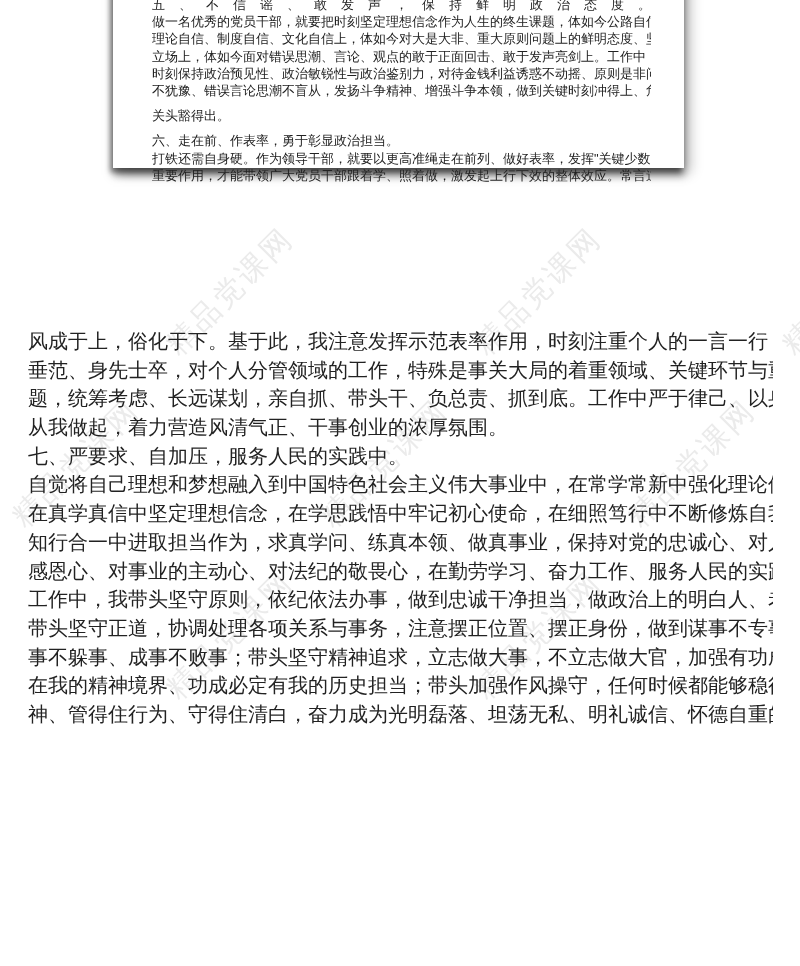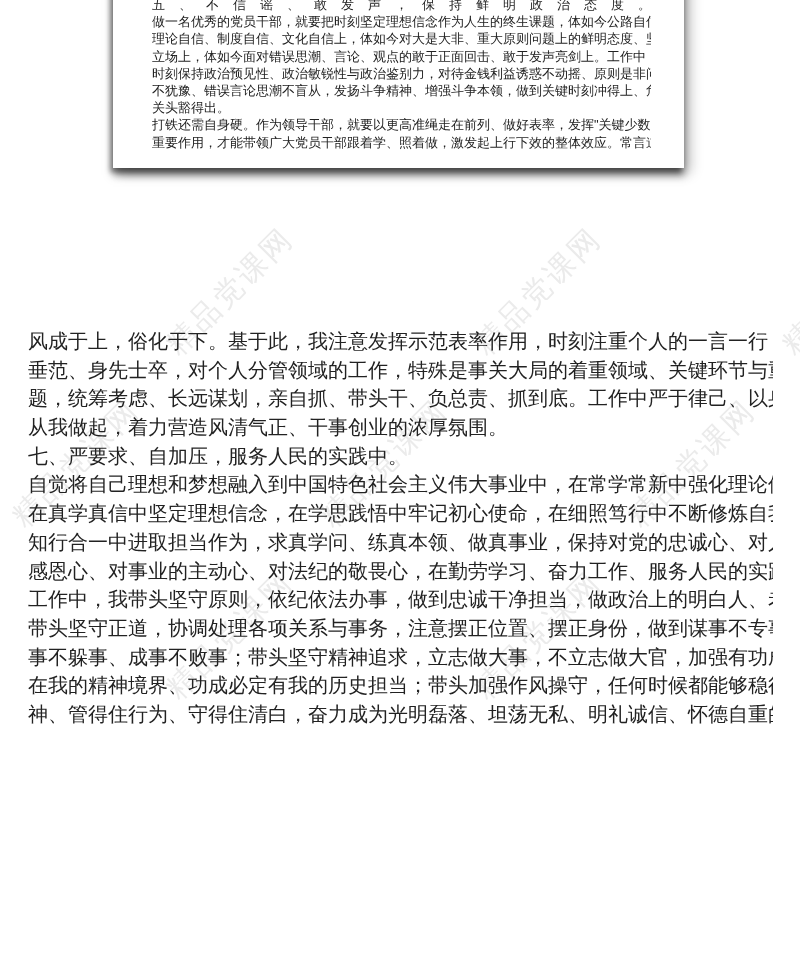--- a/index.html
+++ b/index.html
@@ -45,21 +45,21 @@
     font-size: 13px;
   }
   .pline {
     height: 17.2px;
     line-height: 17.2px;
     text-align: justify;
     text-align-last: justify;
     overflow: hidden;
     white-space: nowrap;
   }
-  .pline.short { text-align-last: left; }
+  .pline.short { text-align-last: left; margin-top: 8px; }
 
   
   .body-textblock {
     position: absolute;
     left: 28px; top: 327px;
     width: 745px;
     color: #222222;
     font-size: 20px;
     z-index: 1;
   }
@@ -87,20 +87,21 @@
 
 <div class="preview-page">
   <div class="preview-textblock">
     <div class="pline">五、不信谣、敢发声，保持鲜明政治态度。</div>
     <div class="pline">做一名优秀的党员干部，就要把时刻坚定理想信念作为人生的终生课题，体如今公路自信、</div>
     <div class="pline">理论自信、制度自信、文化自信上，体如今对大是大非、重大原则问题上的鲜明态度、坚定</div>
     <div class="pline">立场上，体如今面对错误思潮、言论、观点的敢于正面回击、敢于发声亮剑上。工作中，我</div>
     <div class="pline">时刻保持政治预见性、政治敏锐性与政治鉴别力，对待金钱利益诱惑不动摇、原则是非问题</div>
     <div class="pline">不犹豫、错误言论思潮不盲从，发扬斗争精神、增强斗争本领，做到关键时刻冲得上、危难</div>
     <div class="pline short">关头豁得出。</div>
+    <div class="pline short">六、走在前、作表率，勇于彰显政治担当。</div>
     <div class="pline">打铁还需自身硬。作为领导干部，就要以更高准绳走在前列、做好表率，发挥"关键少数"的</div>
     <div class="pline">重要作用，才能带领广大党员干部跟着学、照着做，激发起上行下效的整体效应。常言道，</div>
   </div>
 </div>
 
 <div class="body-textblock">
   <div class="bline">风成于上，俗化于下。基于此，我注意发挥示范表率作用，时刻注重个人的一言一行，率先</div>
   <div class="bline">垂范、身先士卒，对个人分管领域的工作，特殊是事关大局的着重领域、关键环节与重大问</div>
   <div class="bline">题，统筹考虑、长远谋划，亲自抓、带头干、负总责、抓到底。工作中严于律己、以身作则，</div>
   <div class="bline short">从我做起，着力营造风清气正、干事创业的浓厚氛围。</div>

